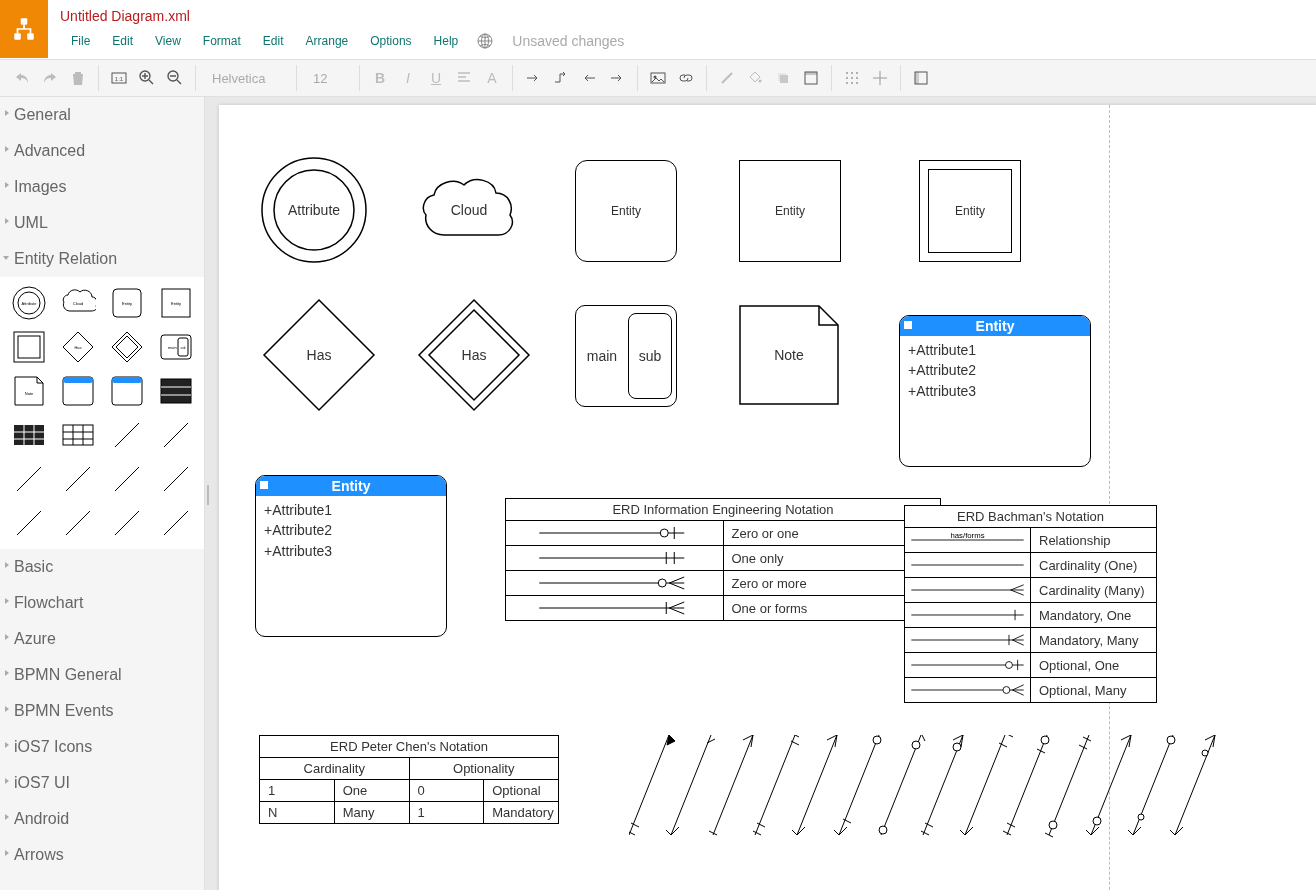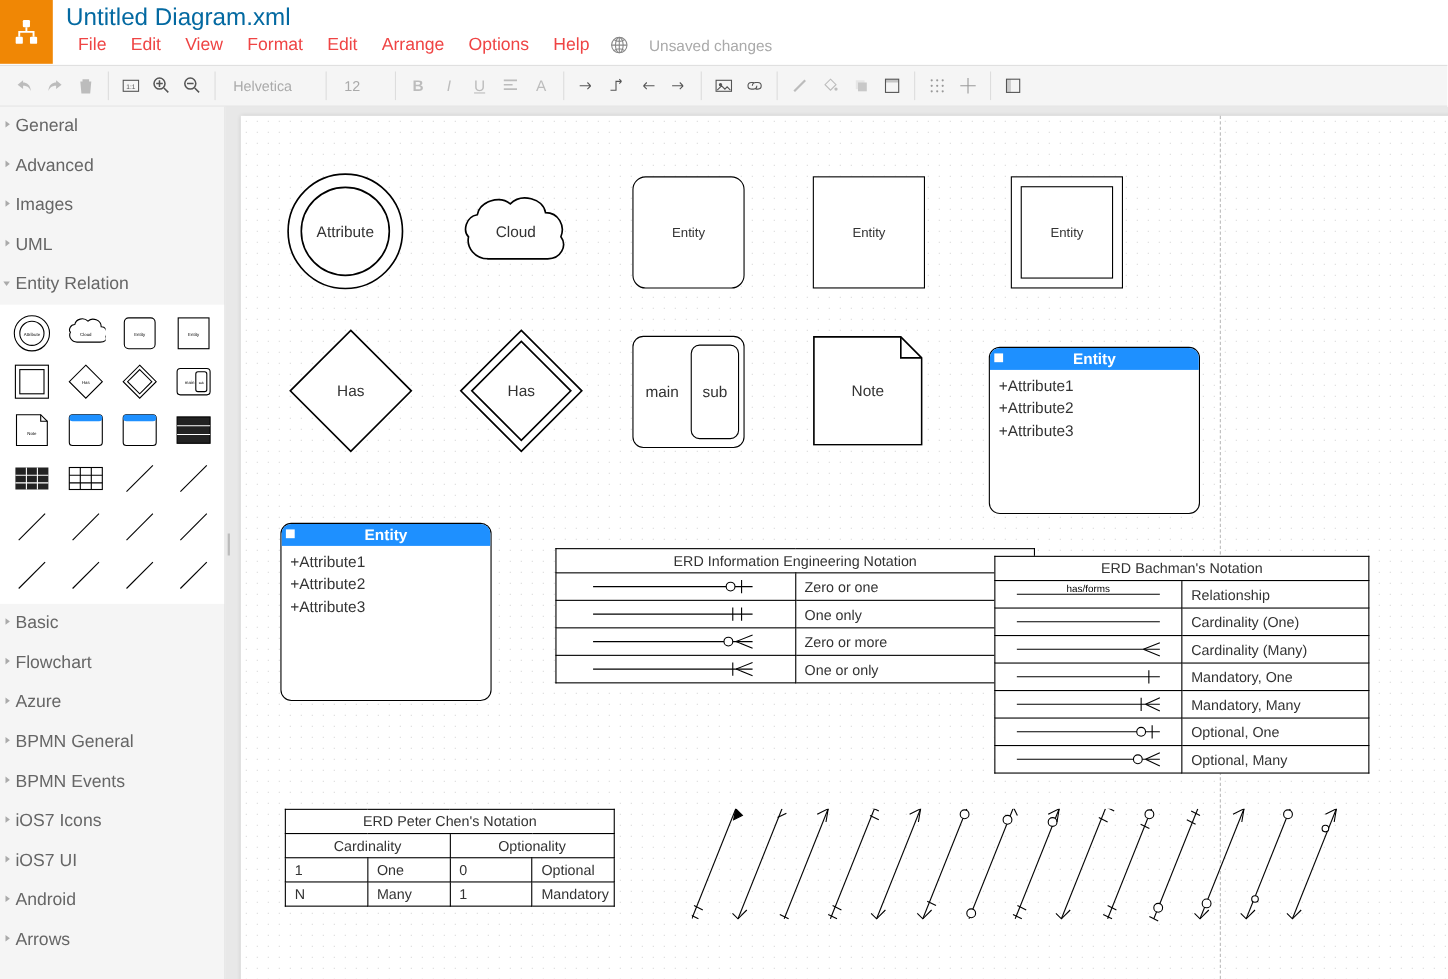--- a/index.html
+++ b/index.html
@@ -1,22 +1,22 @@
 <!DOCTYPE html>
 <html><head>
 <meta charset="utf-8">
 <style>
   html,body{margin:0;padding:0;height:100%;font-family:Helvetica,Arial,sans-serif;font-size:13px;color:#333;background:#fff;overflow:hidden}
   .header{display:flex;align-items:center;height:58px;border-bottom:1px solid transparent}
   .logo{width:48px;height:58px;background:#f08705;display:flex;align-items:center;justify-content:center;flex-shrink:0}
   .logo svg{width:26px;height:26px}
   .header-main{flex:1;padding-left:12px;display:flex;flex-direction:column;justify-content:center}
-  .title-row{font-size:22px;color:#0369a1;height:24px;display:flex;align-items:center}
+  .title-row{font-size:14px;color:#b91c1c;height:24px;display:flex;align-items:center}
   .menu-row{display:flex;align-items:center;gap:0;height:26px}
-  .menu-item{padding:3px 11px;font-size:16px;color:#ef4444;cursor:pointer}
+  .menu-item{padding:3px 11px;font-size:12px;color:#0f766e;cursor:pointer}
   .globe{width:16px;height:16px;margin:0 8px}
   .status{color:#aaa;font-size:14px;padding:3px 11px}
   .toolbar{height:36px;background:#f5f5f5;border-top:1px solid #e0e0e0;border-bottom:1px solid #e0e0e0;display:flex;align-items:center;padding:0 8px;gap:0}
   .tsep{width:1px;height:26px;background:#ddd;margin:0 6px}
   .tbtn{width:28px;height:28px;display:flex;align-items:center;justify-content:center;cursor:pointer;color:#555}
   .tbtn svg{width:16px;height:16px}
   .tbtn.dim{opacity:.35}
   .ttxt{color:#aaa;font-size:13px;padding:0 10px;min-width:68px}
   .content{display:flex;height:calc(100% - 58px - 36px)}
   .sidebar{width:204px;background:#f5f5f5;border-right:1px solid #e0e0e0;display:flex;flex-direction:column;overflow:auto}
@@ -510,26 +510,26 @@
               <td>Zero or more</td>
             </tr>
         <tr>
               <td class="diag">
                 <svg viewBox="0 0 160 20">
                   <line x1="5" y1="10" x2="150" y2="10" stroke="#000"></line>
                   <line x1="132" y1="4" x2="132" y2="16" stroke="#000"></line>
                   <path d="M135 10 L150 4 M135 10 L150 16" stroke="#000"></path>
                 </svg>
               </td>
-              <td>One or only</td>
+              <td>One or forms</td>
             </tr>
       </tbody>
         </table>
 
-      <table class="shape ntbl" style="left:685px;top:400px;width:341px">
+      <table class="shape ntbl" style="left:685px;top:400px;width:253px">
         <tbody>
             <tr>
               <th colspan="2">ERD Bachman's Notation</th>
             </tr>
         <tr>
               <td class="diag" style="width:140px">
                 <svg viewBox="0 0 140 20">
                   <line x1="5" y1="10" x2="135" y2="10" stroke="#000"></line>
                   <text x="70" y="8" font-size="9" text-anchor="middle">has/forms</text>
                 </svg>

